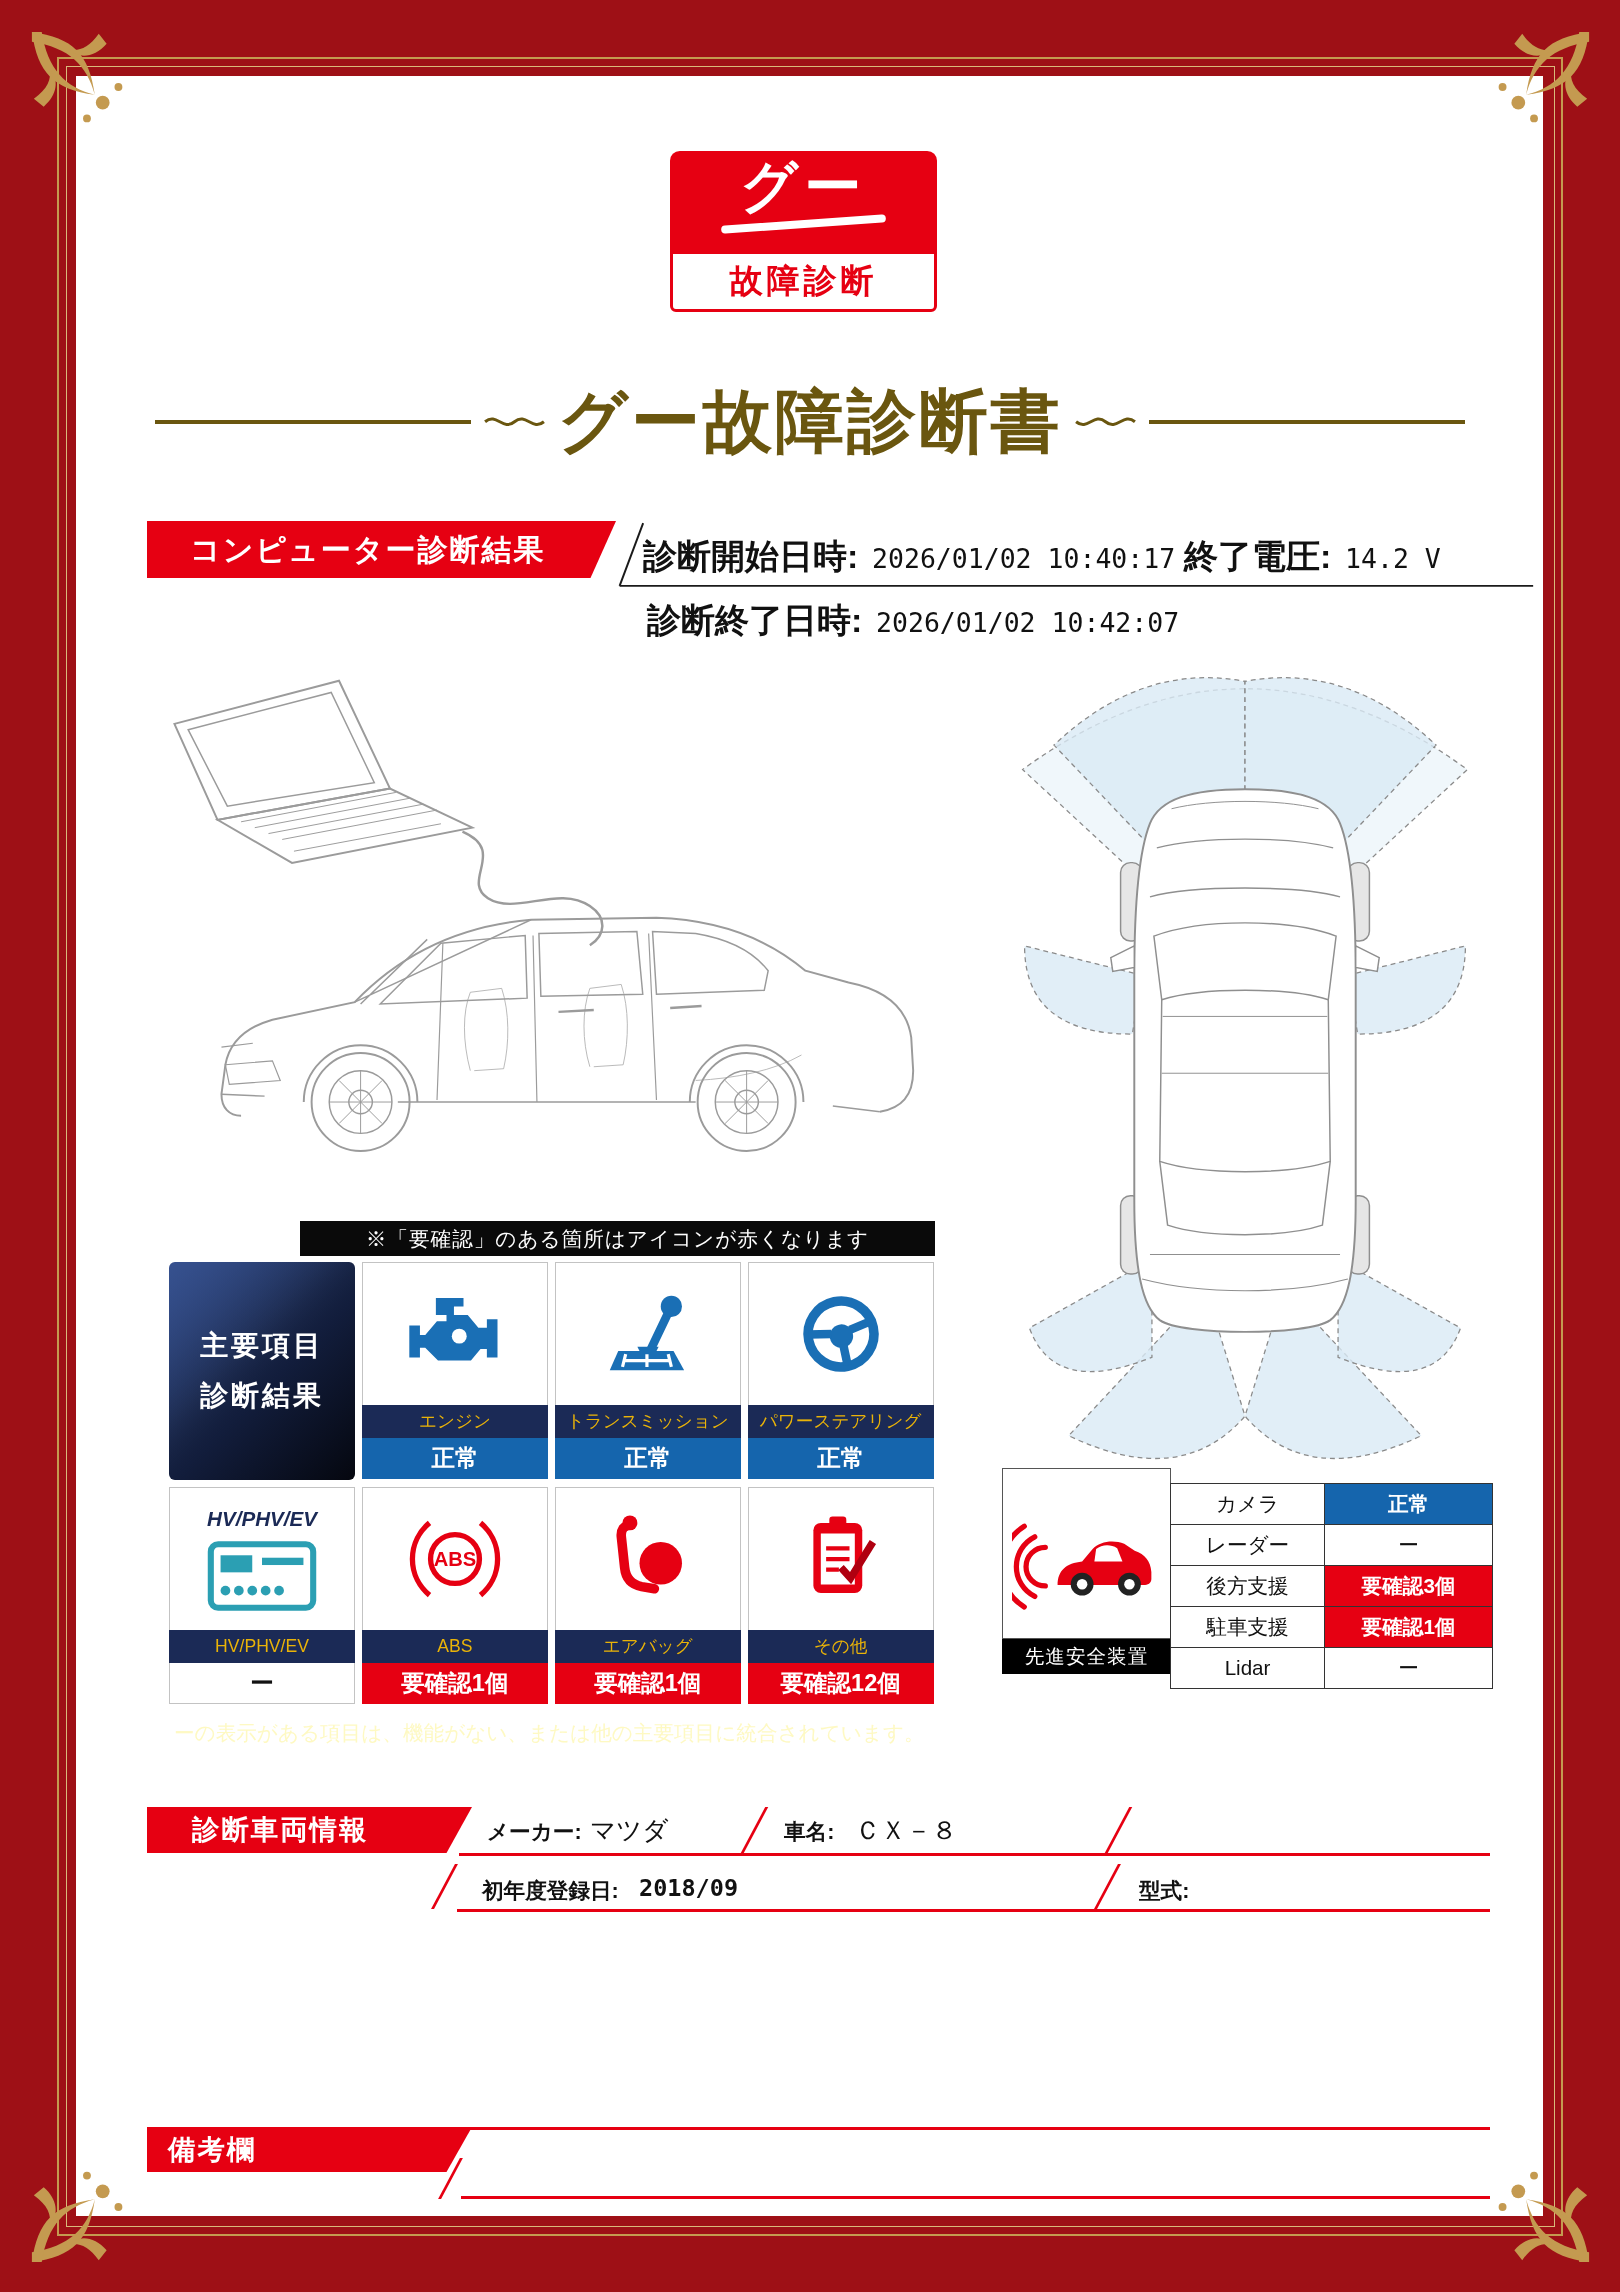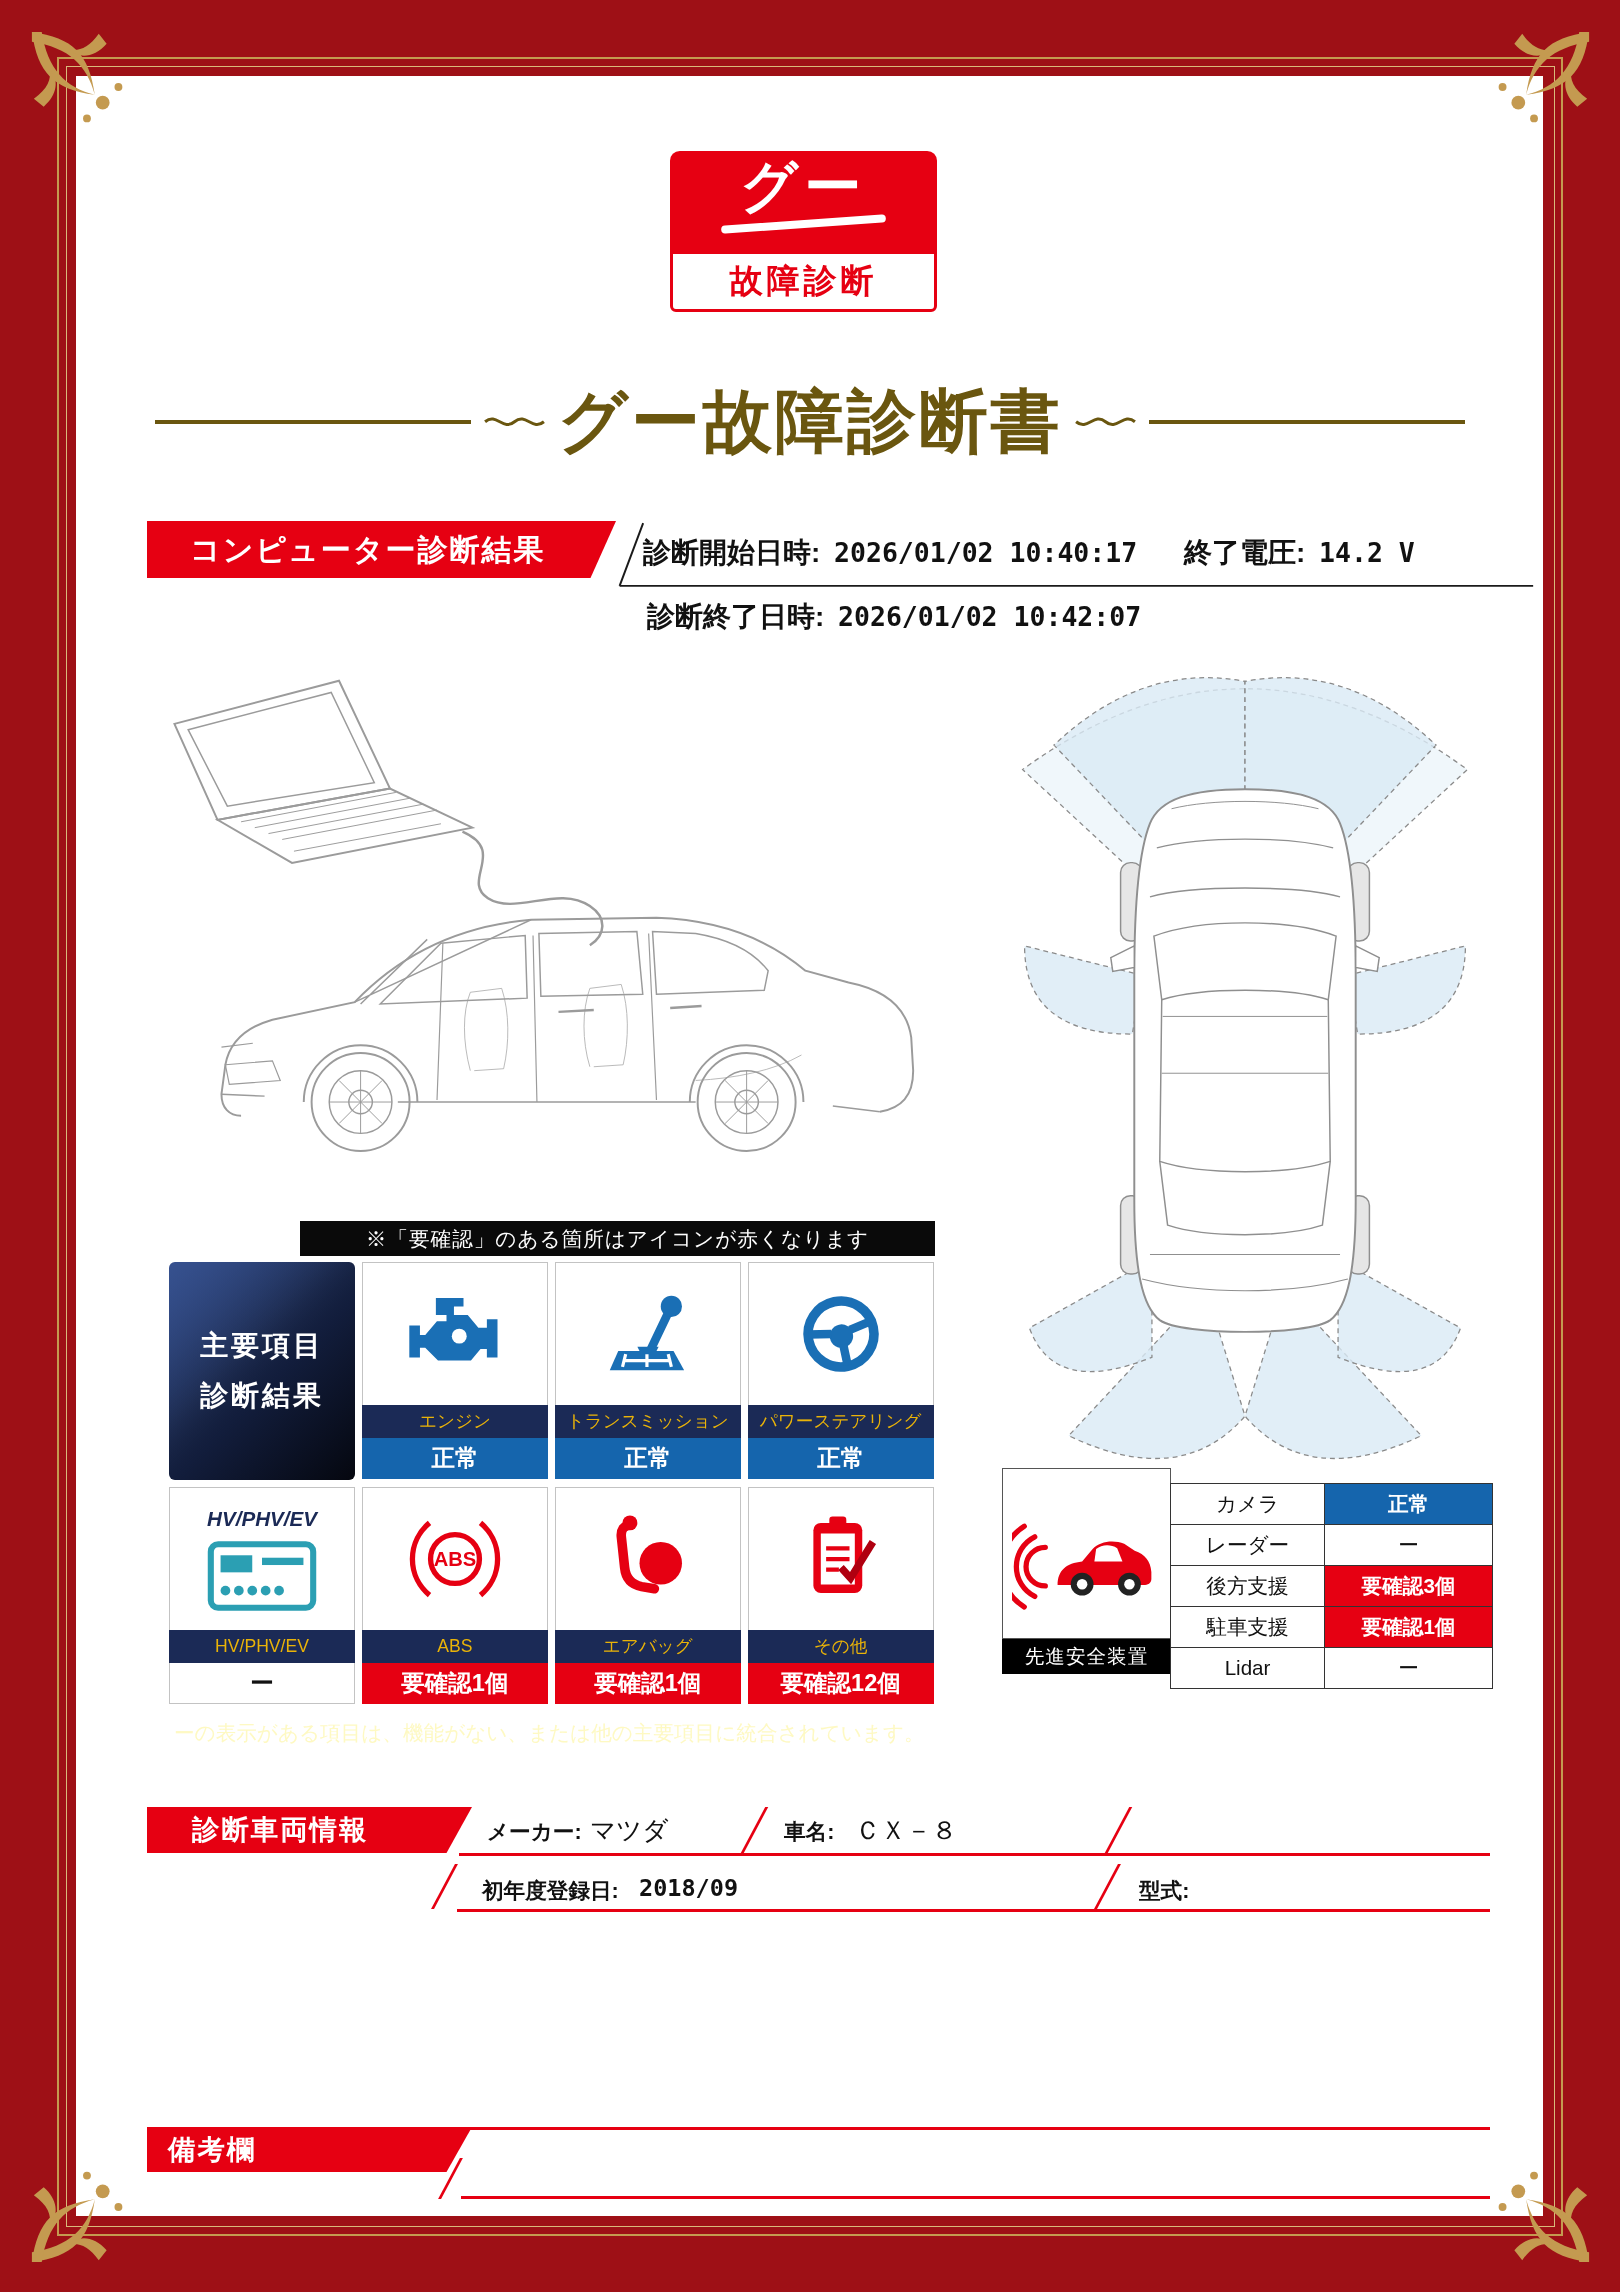--- a/index.html
+++ b/index.html
@@ -27,22 +27,22 @@
   .tline{width:316px;height:4.9px;background:#6a560f;}
   .ttext{font-size:69px;font-weight:bold;color:#6a560f;letter-spacing:2.9px;line-height:76px;}
 
   
   .rbanner{background:#e60012;color:#fff;font-weight:bold;clip-path:polygon(0 0,100% 0,calc(100% - 25.5px) 100%,0 100%);}
   .banner1{left:147px;top:521px;width:469px;height:57px;font-size:30px;line-height:57px;padding-left:43px;letter-spacing:2px;}
   .banner2{left:147px;top:1807px;width:325px;height:46px;font-size:27.4px;line-height:46px;padding-left:45px;letter-spacing:2px;}
   .banner3{left:147px;top:2127px;width:325px;height:45px;font-size:27.4px;line-height:45px;padding-left:21px;letter-spacing:2px;}
 
   .dgroup{display:flex;gap:13.7px;align-items:baseline;}
-  .dlabel{font-weight:bold;font-size:28px;color:#111;}
-  .dvalue{font-family:"DejaVu Sans Mono",monospace;font-size:26.5px;font-weight:bold;color:#111;}
+  .dlabel{font-weight:bold;font-size:34px;color:#111;}
+  .dvalue{font-family:"DejaVu Sans Mono",monospace;font-size:26.5px;font-weight:normal;color:#111;}
 
   .noticebar{left:300px;top:1221px;width:635px;height:35px;background:#0a0a0a;color:#fff;font-size:20.6px;line-height:35px;text-align:center;letter-spacing:1px;}
 
   
   .grid{left:169px;top:1262px;display:grid;grid-template-columns:repeat(4,186px);grid-auto-rows:218px;gap:6.9px;}
   .cell{display:flex;flex-direction:column;}
   .header-cell{background:linear-gradient(135deg,#36518f 0%,#15204150 40%,#121d3c 55%,#05070f 100%),linear-gradient(135deg,#36518f,#05070f);color:#fff;display:flex;flex-direction:column;justify-content:center;align-items:center;gap:11.8px;font-size:28px;font-weight:bold;border-radius:5.9px;letter-spacing:2.9px;}
   .icon-area{height:143px;background:#fff;border:1px solid #c3c3c3;border-bottom:none;display:flex;flex-direction:column;justify-content:center;align-items:center;}
   .name-band{height:33px;background:#1b2a56;color:#eab308;font-size:17.6px;line-height:33px;text-align:center;}
   .status-band{height:41px;font-size:23.5px;font-weight:bold;line-height:41px;text-align:center;}

